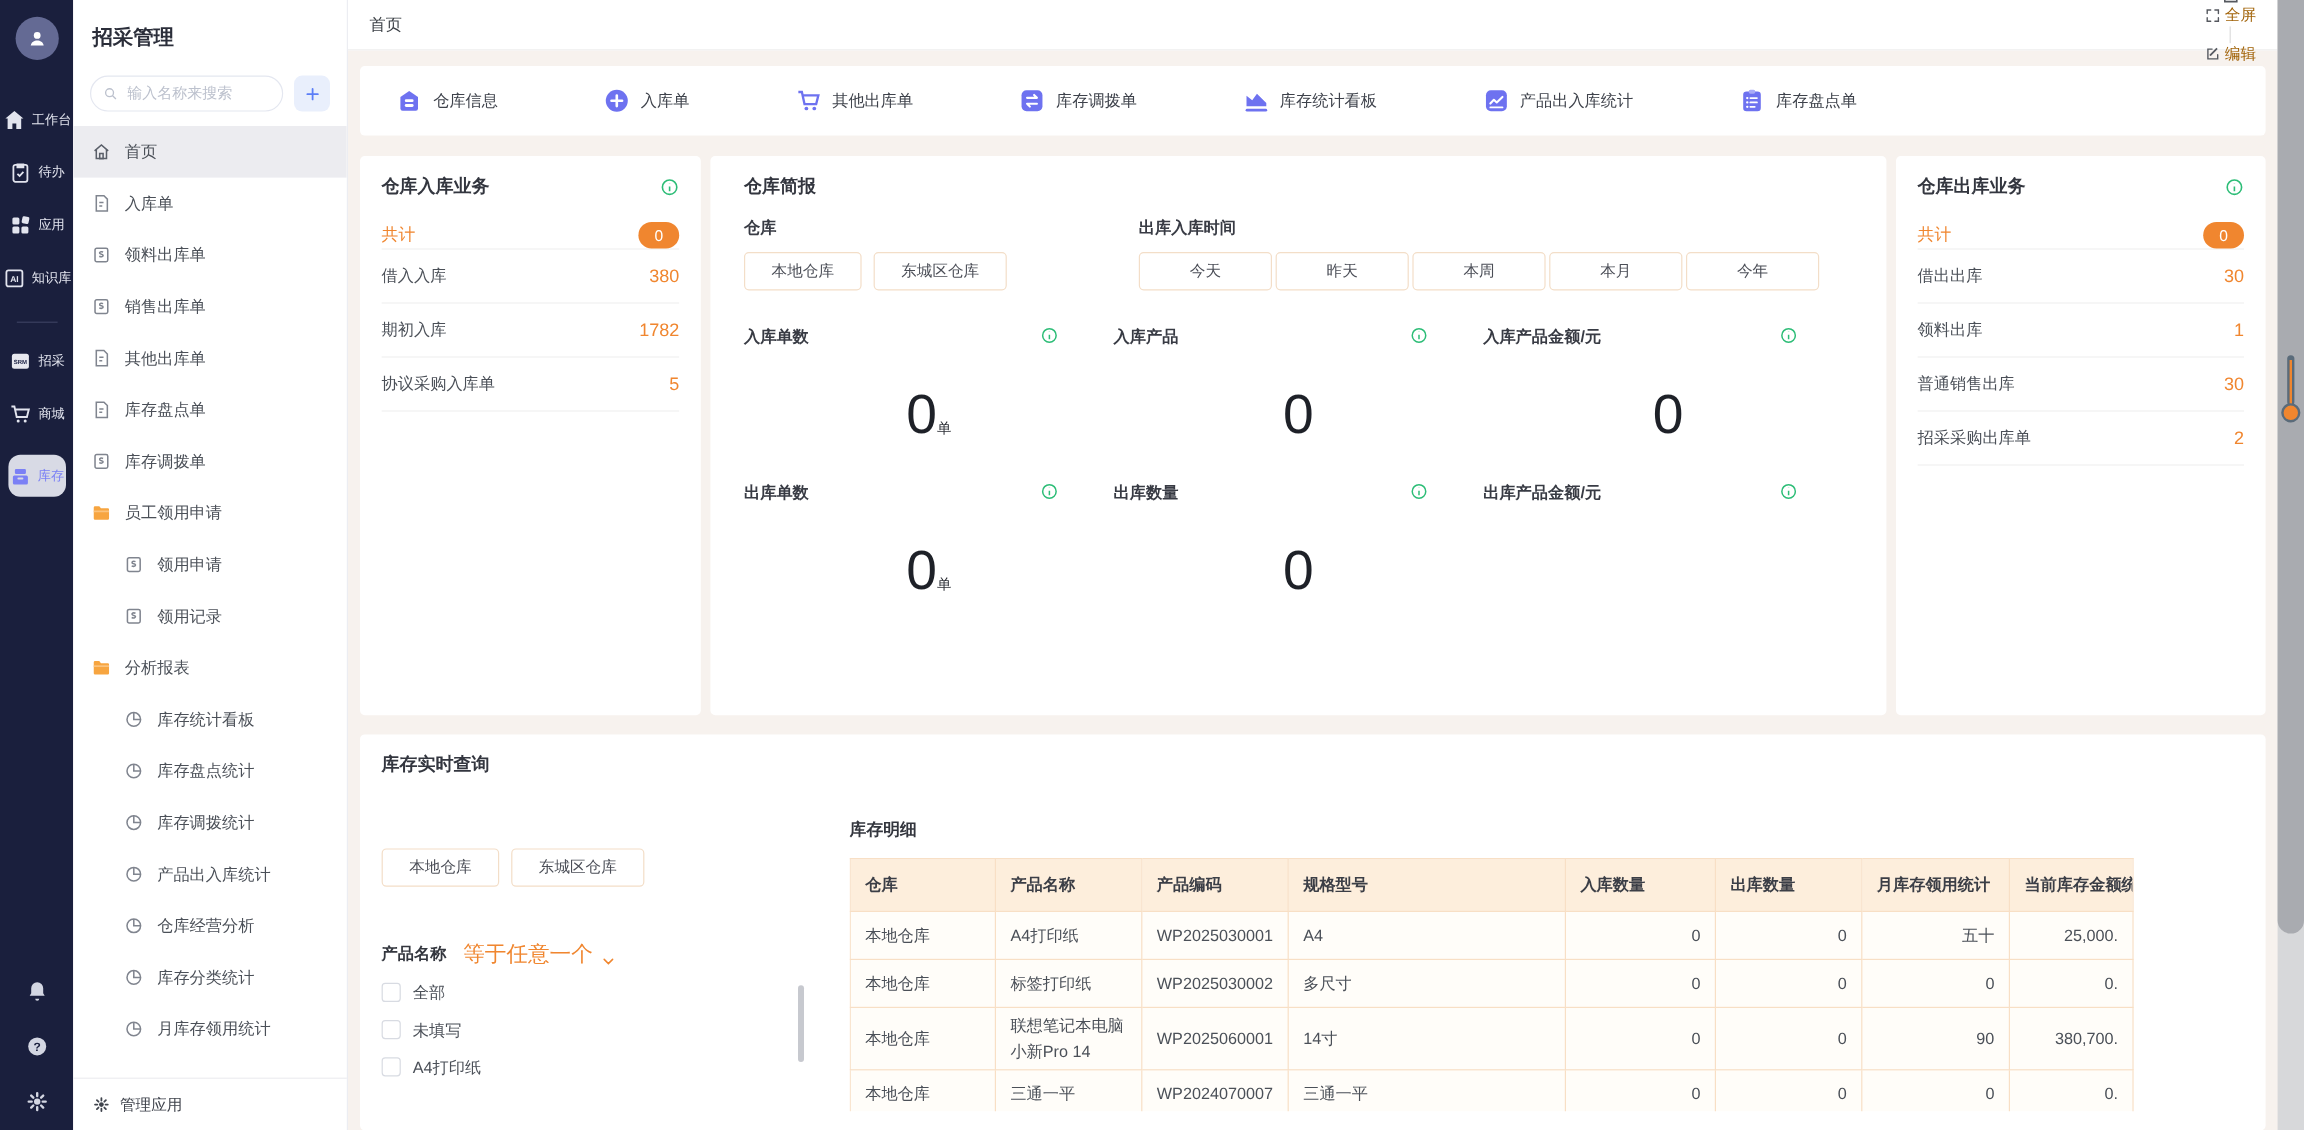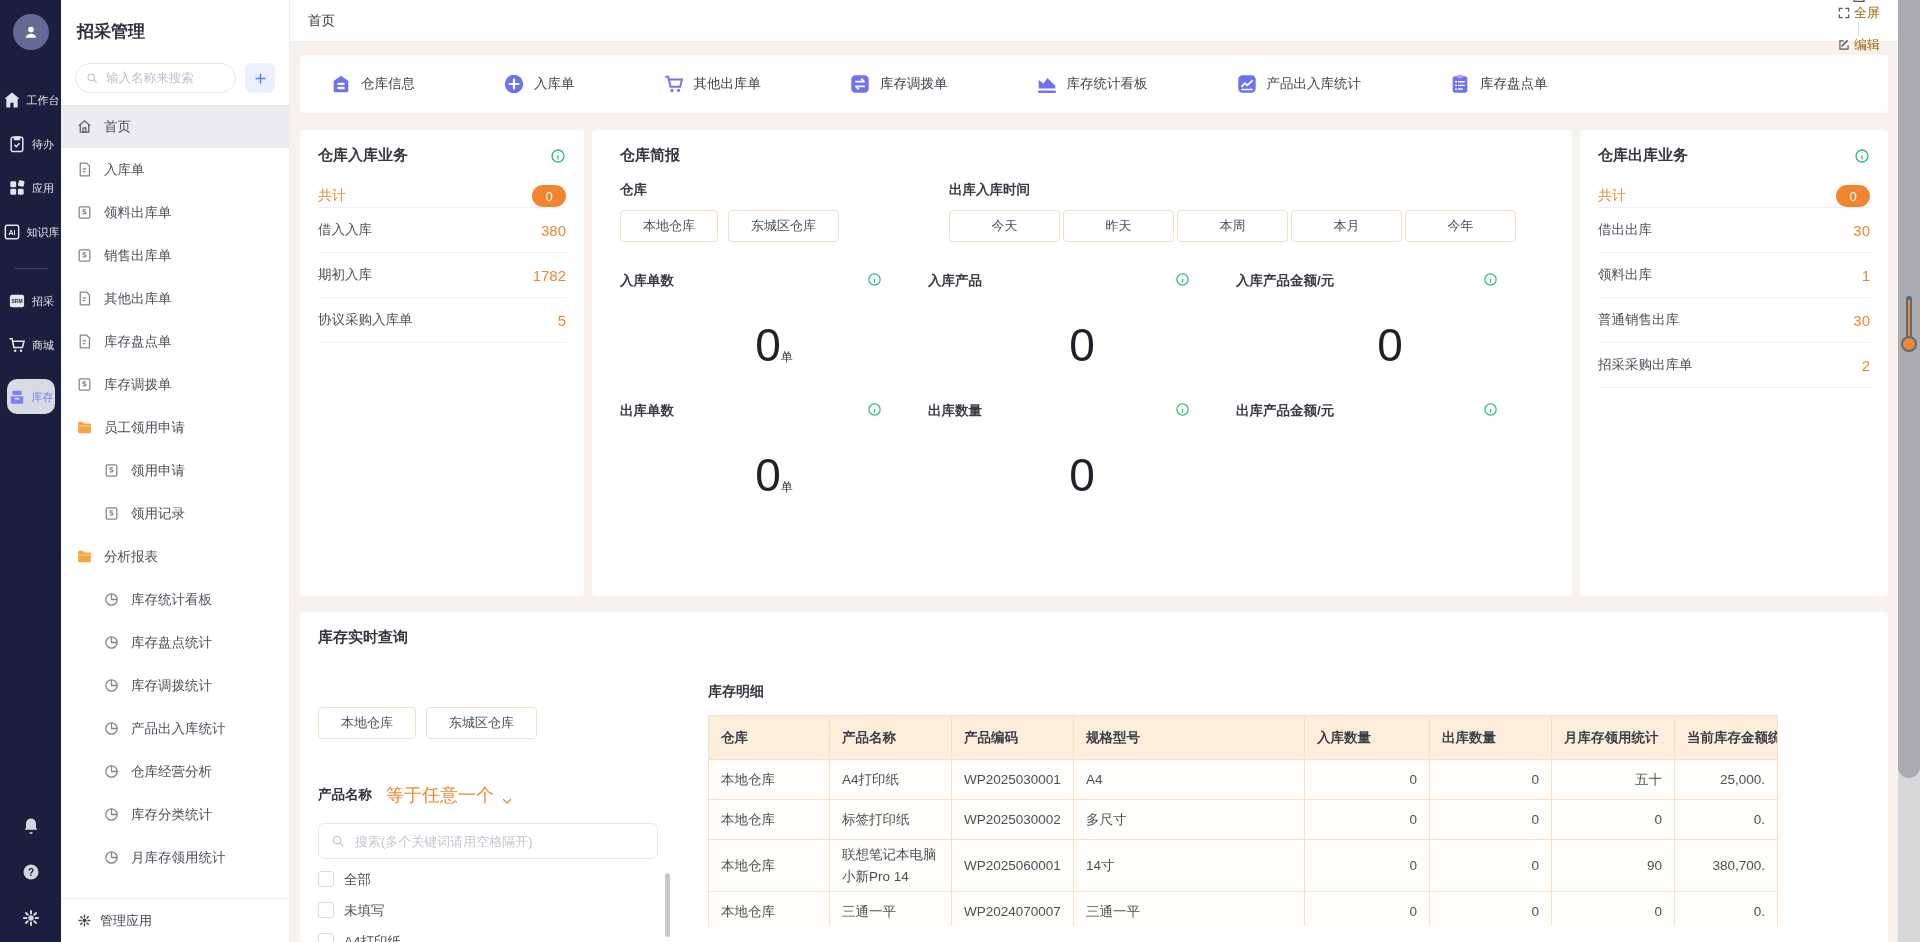--- a/index.html
+++ b/index.html
@@ -610,27 +610,20 @@
               <button class="fbtn">东城区仓库</button>
             </div>
             <div class="field-row">
               <span class="field-label">产品名称</span>
               <span class="operator">
                 <span>等于任意一个</span>
                 <svg width="12" height="12" viewBox="0 0 24 24" fill="none" stroke="#f0862f" stroke-width="2.6" stroke-linecap="round">
                     <path d="M5 9l7 7 7-7"></path>
                   </svg>
               </span>
-            </div>
-            <div class="q-search">
-              <svg width="14" height="14" viewBox="0 0 24 24" fill="none" stroke="#c3c7d0" stroke-width="2.2">
-                  <circle cx="10.5" cy="10.5" r="6.5"></circle>
-                  <path d="M15.5 15.5L21 21"></path>
-                </svg>
-              <input type="text" placeholder="搜索(多个关键词请用空格隔开)" style="">
             </div>
             <div class="opt-list">
               <div class="opt-row">
                 <span class="checkbox"></span>
                 <span>全部</span>
               </div>
               <div class="opt-row">
                 <span class="checkbox"></span>
                 <span>未填写</span>
               </div>

